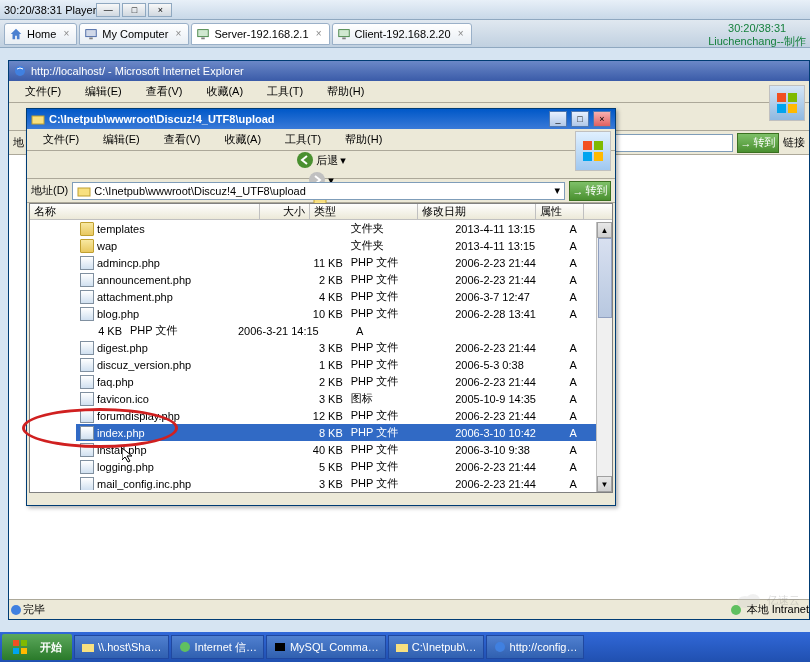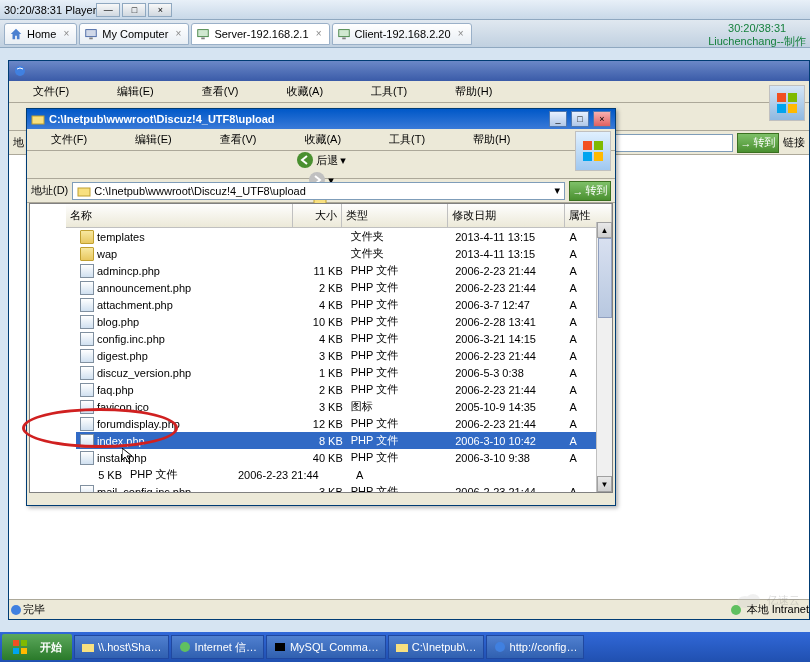--- a/index.html
+++ b/index.html
@@ -9,40 +9,40 @@
 .vm-btn { width: 24px; height: 14px; background: linear-gradient(#f8f8f8,#d0d8e0); border: 1px solid #8fa8c0; display: flex; align-items: center; justify-content: center; font-size: 9px; cursor: pointer; }
 .tabs-bar { height: 28px; background: linear-gradient(#e0e8f0,#c0d0e0); display: flex; align-items: center; padding: 2px 4px; border-bottom: 1px solid #8fa8c0; }
 .tab { height: 22px; background: linear-gradient(#fff,#e8eef4); border: 1px solid #9ab0c8; border-radius: 3px 3px 0 0; display: flex; align-items: center; padding: 0 4px; margin-right: 2px; gap: 4px; cursor: pointer; }
 .tab.active { background: #fff; }
 .tab-close { width: 12px; height: 12px; display: flex; align-items: center; justify-content: center; color: #888; font-size: 10px; }
 .tab-icon { width: 14px; height: 14px; }
 .right-overlay { position: absolute; right: 4px; top: 22px; color: #15803d; font-size: 14px; text-align: center; }
 .ie-window { position: absolute; left: 8px; top: 60px; width: 802px; height: 560px; background: #ece9d8; border: 1px solid #003c74; }
 .ie-title { height: 20px; background: linear-gradient(#6b88c8,#3a5ba8); color: #fff; display: flex; align-items: center; padding: 0 4px; gap: 4px; }
 .ie-menu { height: 22px; background: #ece9d8; display: flex; align-items: center; border-bottom: 1px solid #aca899; }
-.ie-menu-item { padding: 2px 24px; cursor: pointer; }
+.ie-menu-item { padding: 2px 8px; cursor: pointer; margin-left: 8px; }
 .ie-logo { position: absolute; right: 4px; top: 24px; width: 36px; height: 36px; background: linear-gradient(#d6e6f6,#8fb8e0); border: 1px solid #c0c0c0; display: flex; align-items: center; justify-content: center; }
 .ie-logo svg { width: 24px; height: 24px; }
 .ie-toolbar { height: 28px; background: #ece9d8; display: flex; align-items: center; padding: 0 4px; gap: 2px; border-bottom: 1px solid #aca899; flex-direction: column; }
 .tb-btn { height: 22px; padding: 0 4px; display: flex; align-items: center; gap: 2px; cursor: pointer; }
 .tb-sep { width: 1px; height: 20px; background: #aca899; margin: 0 2px; }
 .ie-addr { height: 24px; background: #ece9d8; display: flex; align-items: center; padding: 0 4px; gap: 4px; border-bottom: 1px solid #aca899; }
 .addr-input { flex: 1; height: 18px; background: #fff; border: 1px solid #7f9db9; padding: 0 4px; font-family: monospace; }
 .go-btn { width: 42px; height: 20px; background: linear-gradient(#7ec068,#4a9030); border: 1px solid #3a7020; color: #fff; display: flex; align-items: center; justify-content: center; cursor: pointer; gap: 2px; }
 .ie-content { background: #fff; height: 450px; }
 .ie-status { position: absolute; bottom: 0; left: 0; right: 0; height: 20px; background: #ece9d8; border-top: 1px solid #aca899; display: flex; align-items: center; padding: 0 0; }
 .ie-status-right { margin-left: auto; display: flex; align-items: center; gap: 4px; }
 .explorer-window { position: absolute; left: 26px; top: 108px; width: 590px; height: 398px; background: #ece9d8; border: 1px solid #003c74; box-shadow: 2px 2px 4px rgba(0,0,0,0.3); }
 .exp-title { height: 20px; background: linear-gradient(#0058c8,#3a7ad8); color: #fff; display: flex; align-items: center; padding: 0 4px; gap: 4px; }
 .exp-title-text { flex: 1; font-weight: bold; }
 .win-btn { width: 18px; height: 16px; background: linear-gradient(#e8f0ff,#b0c8e8); border: 1px solid #5078b0; display: flex; align-items: center; justify-content: center; font-size: 9px; cursor: pointer; color: #000; }
 .win-btn.close { background: linear-gradient(#f8b0b0,#e06060); }
 .exp-logo { position: absolute; right: 4px; top: 22px; width: 36px; height: 40px; background: linear-gradient(#e0f0ff,#a0c8f0); border: 1px solid #c0c0c0; display: flex; align-items: center; justify-content: center; }
 .file-list { height: 290px; background: #fff; border: 1px solid #808080; margin: 0 2px; overflow: hidden; position: relative; }
-.list-header { height: 24px; background: linear-gradient(#fefefe,#ece9d8); display: flex; border-bottom: 1px solid #c0c0c0; margin-left: 36px; }
+.list-header { height: 16px; background: linear-gradient(#fefefe,#ece9d8); display: flex; border-bottom: 1px solid #c0c0c0; }
 .col { border-right: 1px solid #c0c0c0; padding: 2px 4px; display: flex; align-items: center; }
 .col-name { width: 230px; }
 .col-size { width: 50px; justify-content: flex-end; }
 .col-type { width: 108px; }
 .col-date { width: 118px; }
 .col-attr { width: 48px; }
 .list-body { overflow-y: scroll; height: 270px; font-family: "SimSun", monospace; padding-left: 46px; }
 .file-row { display: flex; height: 17px; align-items: center; cursor: pointer; }
 .file-row.selected { background: #316ac5; color: #fff; }
 .cell { padding: 0 4px; display: flex; align-items: center; overflow: hidden; white-space: nowrap; }
@@ -114,20 +114,21 @@
   <div>30:20/38:31</div>
   <div>Liuchenchang--制作</div>
 </div>
 
 <div class="ie-window">
   <div class="ie-title">
     <svg width="14" height="14">
         <circle cx="7" cy="7" r="5" fill="#4080e0"></circle>
         <path d="M4 5 Q7 3 10 5" stroke="#fff" fill="none"></path>
       </svg>
+    <span>http://localhost/ - Microsoft Internet Explorer</span>
   </div>
   <div class="ie-menu">
     <span class="ie-menu-item">文件(F)</span>
     <span class="ie-menu-item">编辑(E)</span>
     <span class="ie-menu-item">查看(V)</span>
     <span class="ie-menu-item">收藏(A)</span>
     <span class="ie-menu-item">工具(T)</span>
     <span class="ie-menu-item">帮助(H)</span>
   </div>
   <div class="ie-logo">
@@ -337,24 +338,20 @@
           <div class="cell cell-name">
             <div class="file-icon php-icon"></div>
             <span>blog.php</span>
           </div>
           <div class="cell cell-size">10 KB</div>
           <div class="cell cell-type">PHP 文件</div>
           <div class="cell cell-date">2006-2-28 13:41</div>
           <div class="cell cell-attr">A</div>
         </div>
         <div class="file-row">
-          <div class="cell cell-name">
-            <div class="file-icon php-icon"></div>
-            <span>config.inc.php</span>
-          </div>
           <div class="cell cell-size">4 KB</div>
           <div class="cell cell-type">PHP 文件</div>
           <div class="cell cell-date">2006-3-21 14:15</div>
           <div class="cell cell-attr">A</div>
         </div>
         <div class="file-row">
           <div class="cell cell-name">
             <div class="file-icon php-icon"></div>
             <span>digest.php</span>
           </div>
@@ -417,20 +414,24 @@
           <div class="cell cell-name">
             <div class="file-icon php-icon"></div>
             <span>install.php</span>
           </div>
           <div class="cell cell-size">40 KB</div>
           <div class="cell cell-type">PHP 文件</div>
           <div class="cell cell-date">2006-3-10 9:38</div>
           <div class="cell cell-attr">A</div>
         </div>
         <div class="file-row">
+          <div class="cell cell-name">
+            <div class="file-icon php-icon"></div>
+            <span>logging.php</span>
+          </div>
           <div class="cell cell-size">5 KB</div>
           <div class="cell cell-type">PHP 文件</div>
           <div class="cell cell-date">2006-2-23 21:44</div>
           <div class="cell cell-attr">A</div>
         </div>
         <div class="file-row">
           <div class="cell cell-name">
             <div class="file-icon php-icon"></div>
             <span>mail_config.inc.php</span>
           </div>

